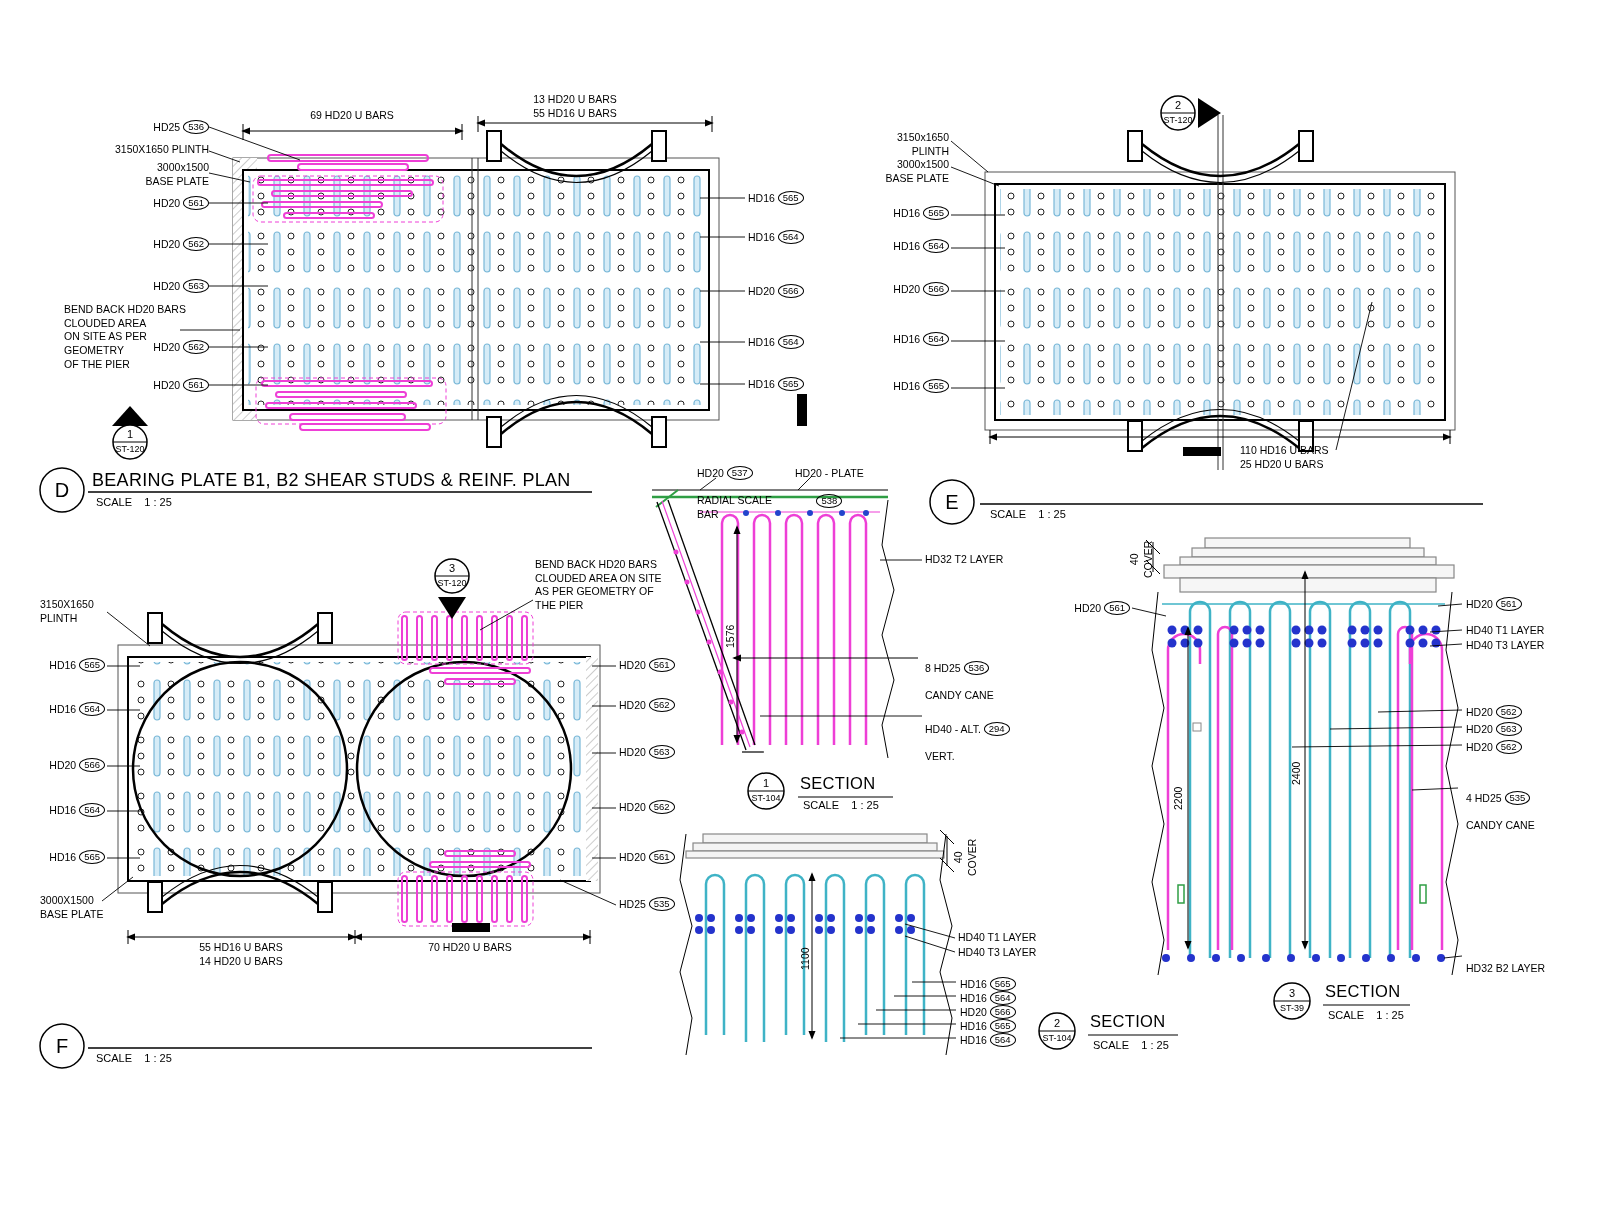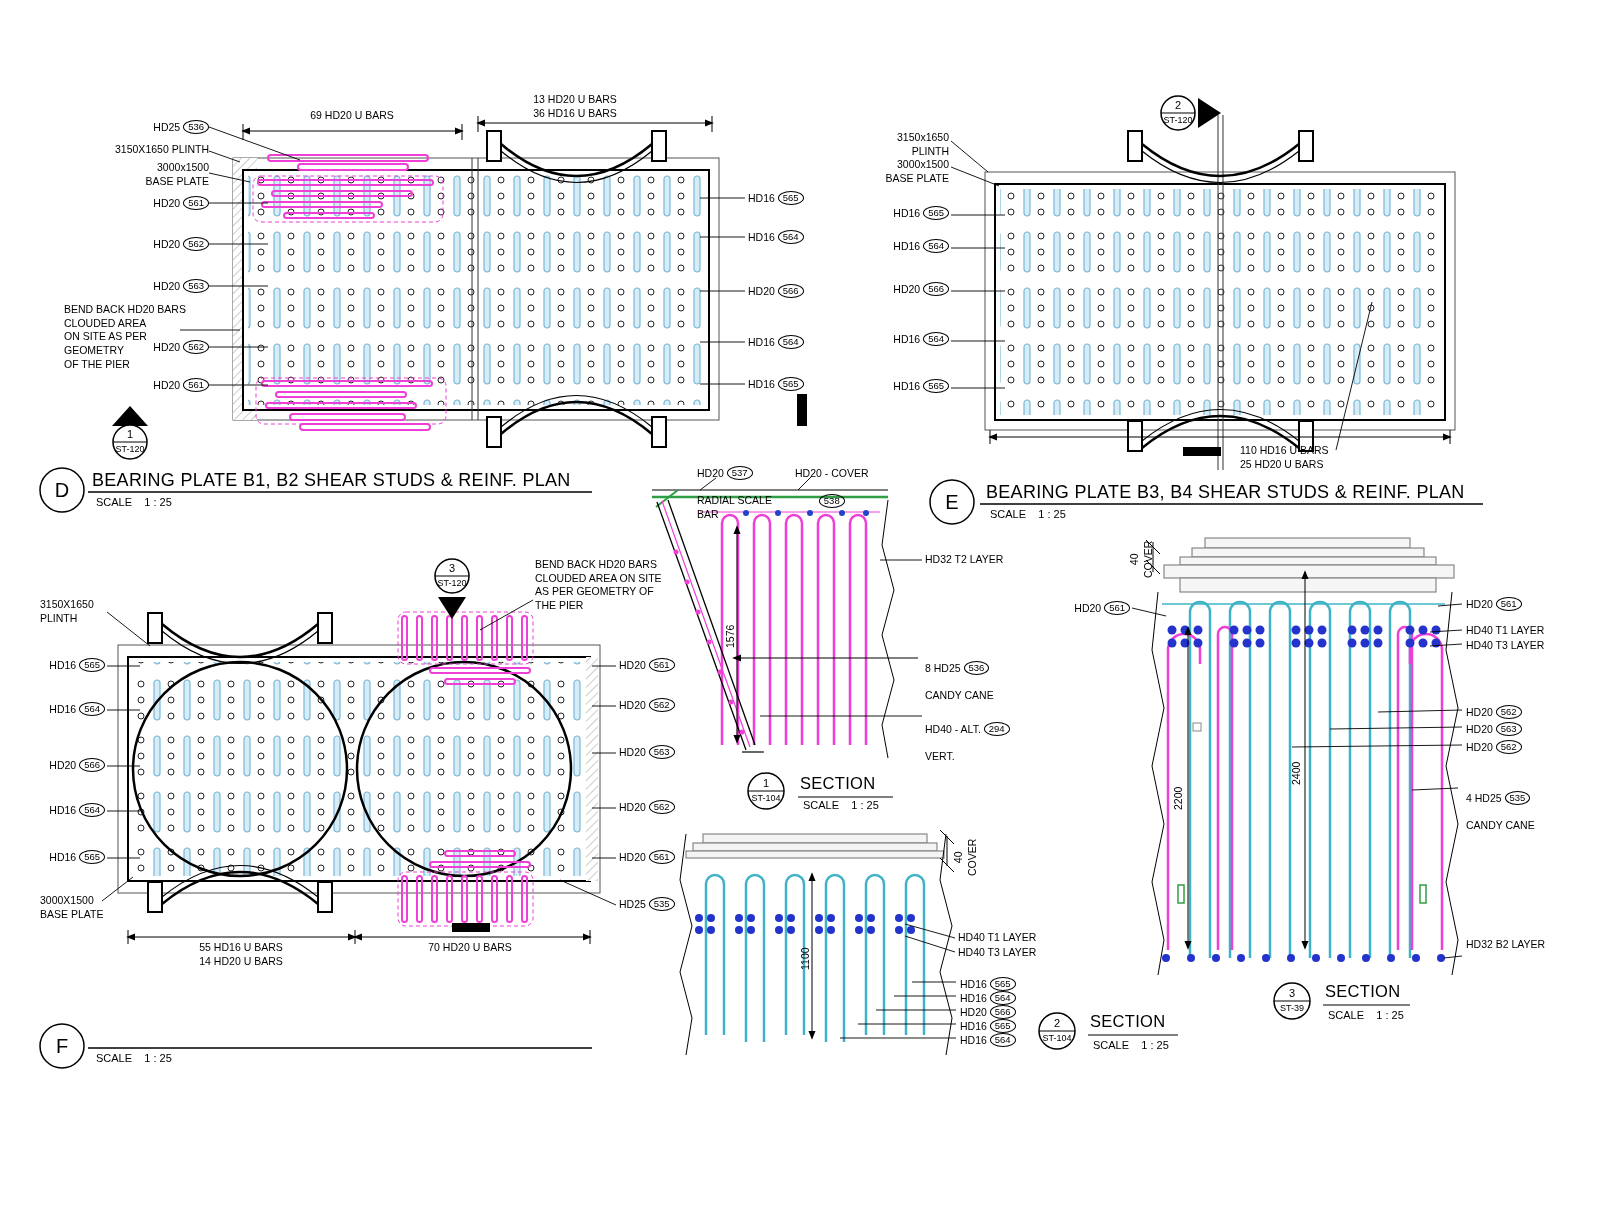--- a/index.html
+++ b/index.html
@@ -443,42 +443,41 @@
 OF THE PIER</div>
   <div class="lbl r" style="right:1391px;top:340px"><span>HD20</span> <span class="oval">562</span></div>
   <div class="lbl r" style="right:1391px;top:378px"><span>HD20</span> <span class="oval">561</span></div>
   <div class="lbl" style="left:748px;top:191px"><span>HD16</span> <span class="oval">565</span></div>
   <div class="lbl" style="left:748px;top:230px"><span>HD16</span> <span class="oval">564</span></div>
   <div class="lbl" style="left:748px;top:284px"><span>HD20</span> <span class="oval">566</span></div>
   <div class="lbl" style="left:748px;top:335px"><span>HD16</span> <span class="oval">564</span></div>
   <div class="lbl" style="left:748px;top:377px"><span>HD16</span> <span class="oval">565</span></div>
   <div class="lbl c" style="left:352px;top:109px">69 HD20 U BARS</div>
   <div class="lbl c" style="left:575px;top:93px">13 HD20 U BARS
-36 HD16 U BARS</div>
+55 HD16 U BARS</div>
   <div class="mk num" style="left:130px;top:428px">1</div>
   <div class="mk" style="left:130px;top:444px">ST-120</div>
   <div class="letter" style="left:62px;top:490px">D</div>
   <div class="ptitle" style="left:92px;top:470px">BEARING PLATE B1, B2 SHEAR STUDS &amp; REINF. PLAN</div>
   <div class="scale" style="left:96px;top:496px">SCALE    1 : 25</div>
 
   <div class="lbl r" style="right:651px;top:131px">3150x1650
 PLINTH</div>
   <div class="lbl r" style="right:651px;top:158px">3000x1500
 BASE PLATE</div>
   <div class="lbl r" style="right:651px;top:206px"><span>HD16</span> <span class="oval">565</span></div>
   <div class="lbl r" style="right:651px;top:239px"><span>HD16</span> <span class="oval">564</span></div>
   <div class="lbl r" style="right:651px;top:282px"><span>HD20</span> <span class="oval">566</span></div>
   <div class="lbl r" style="right:651px;top:332px"><span>HD16</span> <span class="oval">564</span></div>
   <div class="lbl r" style="right:651px;top:379px"><span>HD16</span> <span class="oval">565</span></div>
   <div class="lbl" style="left:1240px;top:444px">110 HD16 U BARS
 25 HD20 U BARS</div>
   <div class="mk num" style="left:1178px;top:99px">2</div>
   <div class="mk" style="left:1178px;top:115px">ST-120</div>
   <div class="letter" style="left:952px;top:502px">E</div>
-  <div class="ptitle" style="left:986px;top:482px">BEARING PLATE B3, B4 SHEAR STUDS &amp; REINF. PLAN</div>
   <div class="scale" style="left:990px;top:508px">SCALE    1 : 25</div>
 
   <div class="lbl" style="left:40px;top:598px">3150X1650
 PLINTH</div>
   <div class="lbl r" style="right:1495px;top:658px"><span>HD16</span> <span class="oval">565</span></div>
   <div class="lbl r" style="right:1495px;top:702px"><span>HD16</span> <span class="oval">564</span></div>
   <div class="lbl r" style="right:1495px;top:758px"><span>HD20</span> <span class="oval">566</span></div>
   <div class="lbl r" style="right:1495px;top:803px"><span>HD16</span> <span class="oval">564</span></div>
   <div class="lbl r" style="right:1495px;top:850px"><span>HD16</span> <span class="oval">565</span></div>
   <div class="lbl" style="left:40px;top:894px">3000X1500
@@ -500,21 +499,21 @@
   <div class="mk" style="left:452px;top:578px">ST-120</div>
   <div class="letter" style="left:62px;top:1046px">F</div>
   <div class="scale" style="left:96px;top:1052px">SCALE    1 : 25</div>
 
   <div class="lbl" style="left:697px;top:452px">
     <div class="ln"><span>HD20</span> <span class="oval">537</span></div>
     <div class="ln">RADIAL SCALE
 BAR</div>
   </div>
   <div class="lbl" style="left:795px;top:453px">
-    <div class="ln">HD20 - COVER</div>
+    <div class="ln">HD20 - PLATE</div>
     <div class="ln" style="text-align:center"><span class="oval">538</span></div>
   </div>
   <div class="lbl" style="left:925px;top:553px">HD32 T2 LAYER</div>
   <div class="lbl rot" style="left:724px;top:648px">1576</div>
   <div class="lbl" style="left:925px;top:647px">
     <div class="ln"><span>8 HD25</span> <span class="oval">536</span></div>
     <div class="ln">CANDY CANE</div>
   </div>
   <div class="lbl" style="left:925px;top:708px">
     <div class="ln"><span>HD40 - ALT.</span> <span class="oval">294</span></div>
@@ -546,21 +545,21 @@
   <div class="lbl" style="left:1466px;top:597px"><span>HD20</span> <span class="oval">561</span></div>
   <div class="lbl" style="left:1466px;top:624px">HD40 T1 LAYER</div>
   <div class="lbl" style="left:1466px;top:639px">HD40 T3 LAYER</div>
   <div class="lbl" style="left:1466px;top:705px"><span>HD20</span> <span class="oval">562</span></div>
   <div class="lbl" style="left:1466px;top:722px"><span>HD20</span> <span class="oval">563</span></div>
   <div class="lbl" style="left:1466px;top:740px"><span>HD20</span> <span class="oval">562</span></div>
   <div class="lbl" style="left:1466px;top:777px">
     <div class="ln"><span>4 HD25</span> <span class="oval">535</span></div>
     <div class="ln">CANDY CANE</div>
   </div>
-  <div class="lbl" style="left:1466px;top:938px">HD32  B2 LAYER</div>
+  <div class="lbl" style="left:1466px;top:962px">HD32  B2 LAYER</div>
   <div class="lbl rot" style="left:1172px;top:810px">2200</div>
   <div class="lbl rot" style="left:1290px;top:785px">2400</div>
   <div class="mk num" style="left:1292px;top:987px">3</div>
   <div class="mk" style="left:1292px;top:1003px">ST-39</div>
   <div class="stitle" style="left:1325px;top:982px">SECTION</div>
   <div class="scale" style="left:1328px;top:1009px">SCALE    1 : 25</div>
 
 </div>
 </div>
 

